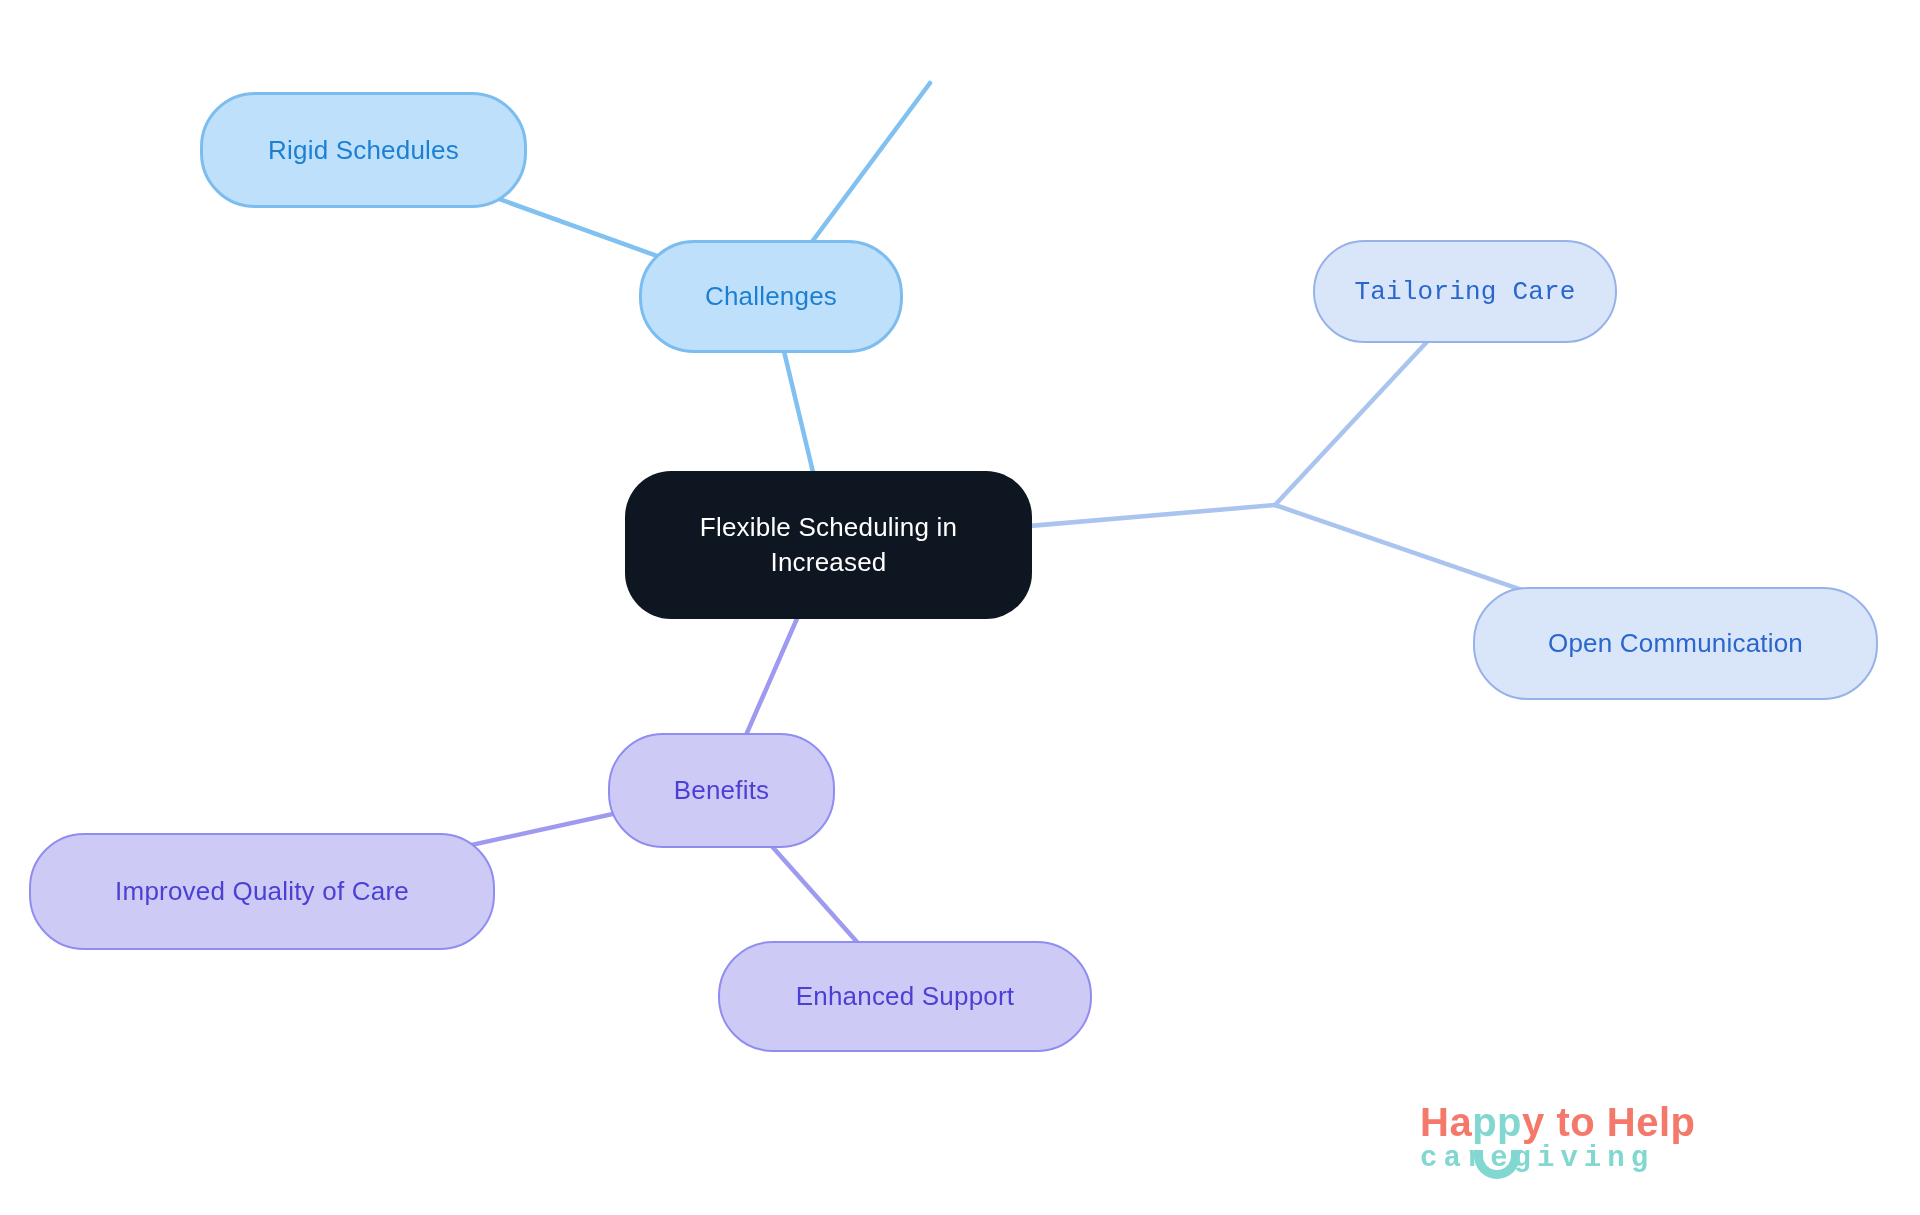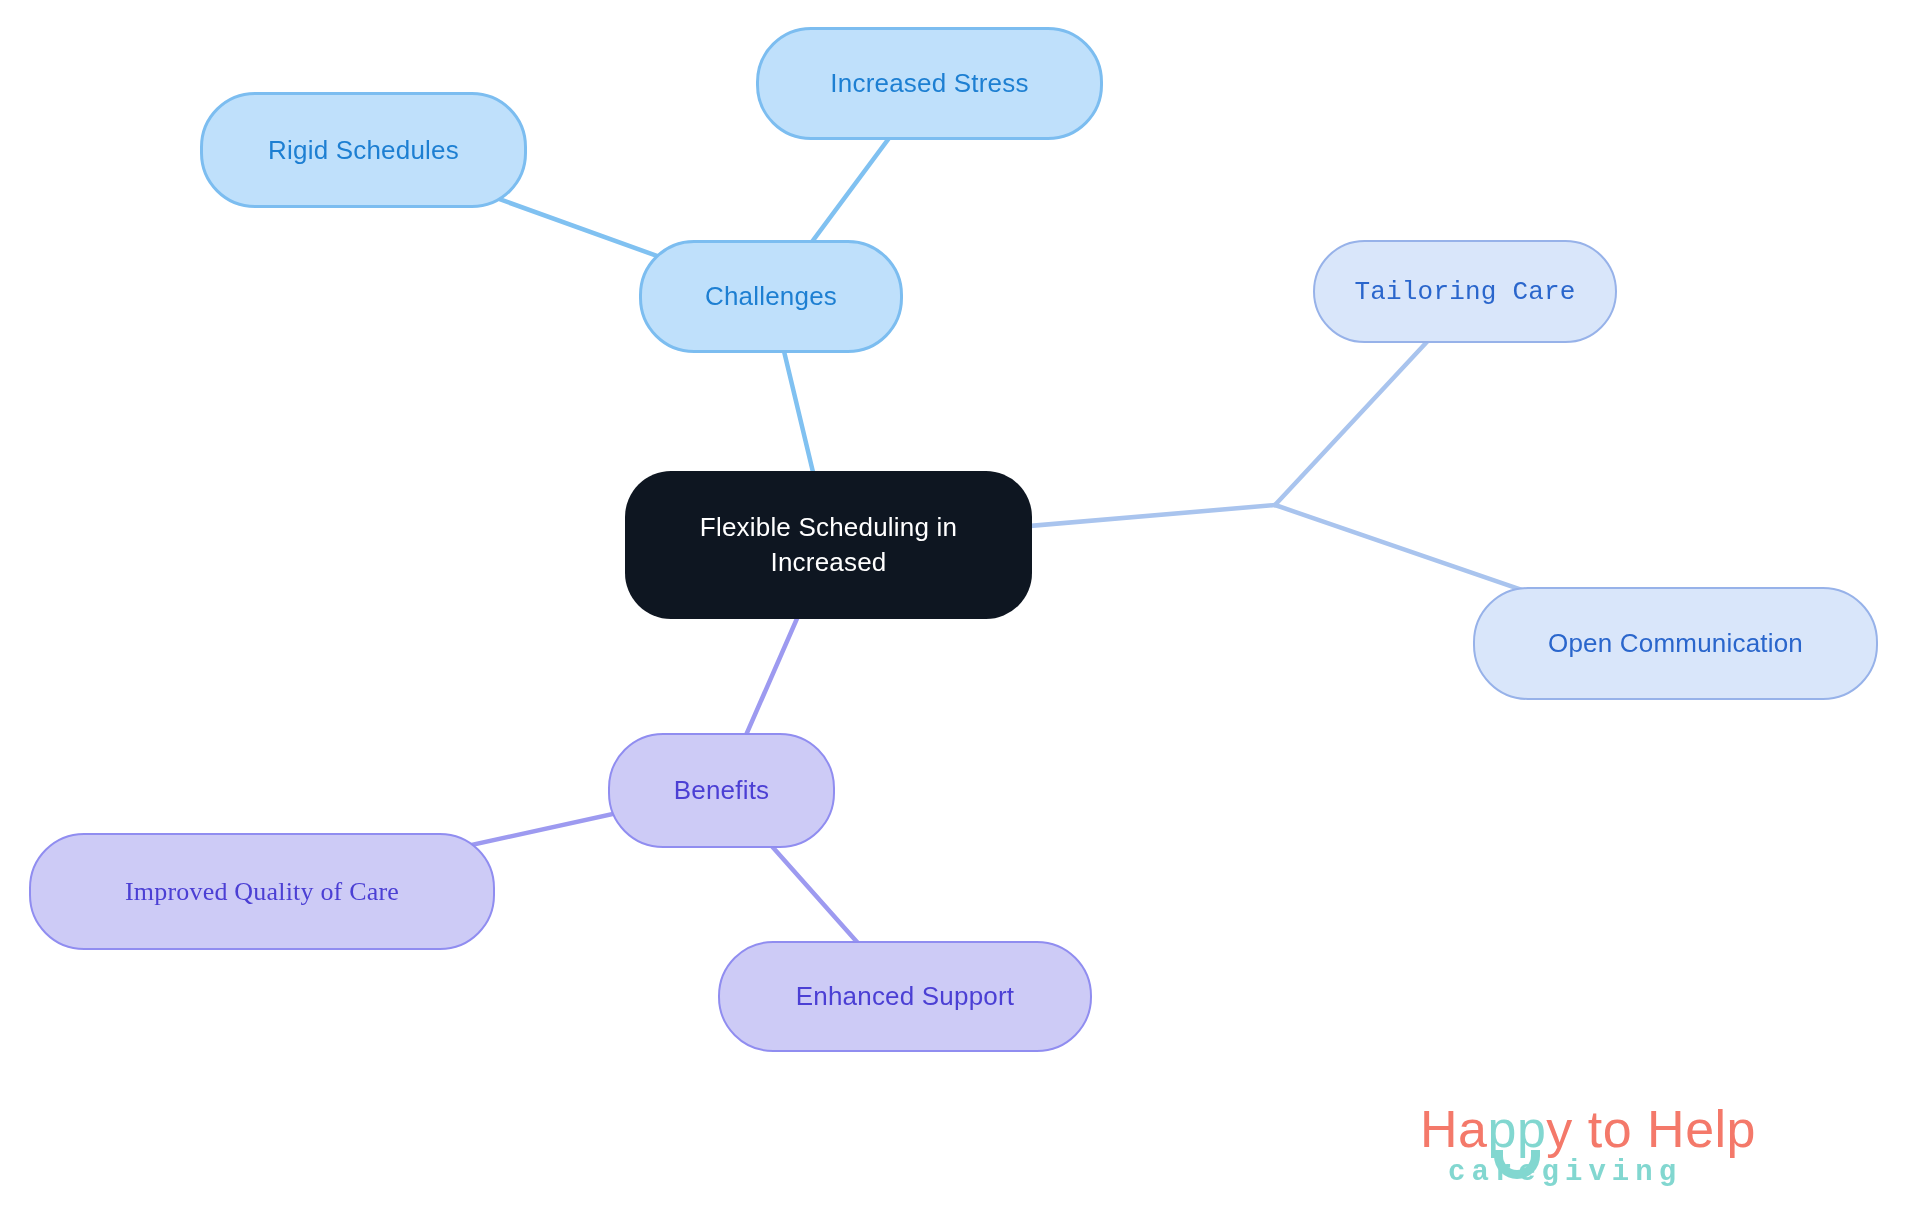--- a/index.html
+++ b/index.html
@@ -67,32 +67,32 @@
     border: 2.5px solid var(--benefits-border, #908df0);
     color: var(--benefits-text, #4b3fd4);
   }
   .n-challenges { left: 639px;  top: 240px; width: 264px; height: 113px; }
   .n-rigid      { left: 200px;  top: 92px;  width: 327px; height: 116px; }
   .n-increased  { left: 756px;  top: 27px;  width: 347px; height: 113px; }
   .n-solutions  { left: 1155px; top: 449px; width: 240px; height: 112px; }
   .n-tailoring  { left: 1313px; top: 240px; width: 304px; height: 103px; font-family: Liberation Mono, monospace; }
   .n-open       { left: 1473px; top: 587px; width: 405px; height: 113px; }
   .n-benefits   { left: 608px;  top: 733px; width: 227px; height: 115px; }
-  .n-improved   { left: 29px;   top: 833px; width: 466px; height: 117px; font-family: Liberation Serif, serif; }
+  .n-improved   { left: 29px;   top: 833px; width: 466px; height: 117px; }
   .n-enhanced   { left: 718px;  top: 941px; width: 374px; height: 111px; }
 
   .logo {
     position: absolute;
     left: 1420px;
     top: 1098px;
     z-index: 2;
   }
   .logo-main {
-    font-size: 52px;
-    font-weight: normal;
+    font-size: 40px;
+    font-weight: bold;
     letter-spacing: 0.5px;
     line-height: 1.2;
     white-space: nowrap;
   }
   .logo-coral { color: var(--logo-coral, #f4796a); }
   .logo-teal  { color: var(--logo-teal, #82d7d0); }
   .pp-wrap {
     position: relative;
     display: inline-block;
   }
@@ -139,23 +139,20 @@
   <div class="node n-central">
     <span>Flexible Scheduling in Increased</span>
   </div>
 
   <div class="node grp-challenges n-challenges">
     <span>Challenges</span>
   </div>
   <div class="node grp-challenges n-rigid">
     <span>Rigid Schedules</span>
   </div>
-  <div class="node grp-challenges n-increased">
-    <span>Increased Stress</span>
-  </div>
 
   <div class="node grp-solutions n-tailoring">
     <span>Tailoring Care</span>
   </div>
   <div class="node grp-solutions n-open">
     <span>Open Communication</span>
   </div>
 
   <div class="node grp-benefits n-benefits">
     <span>Benefits</span>

